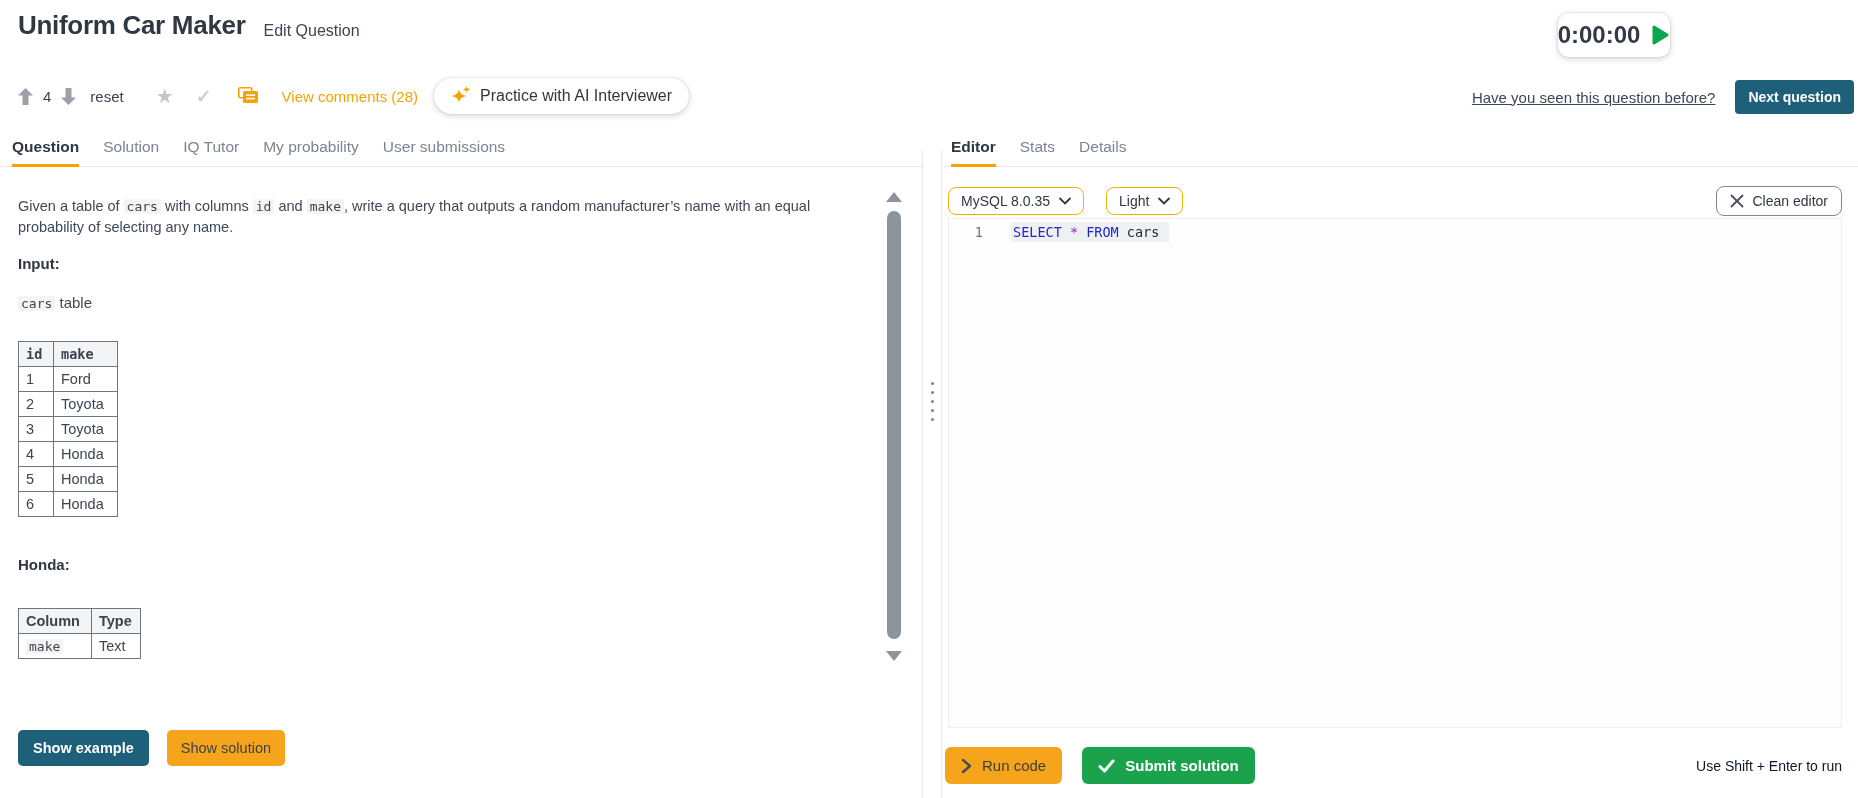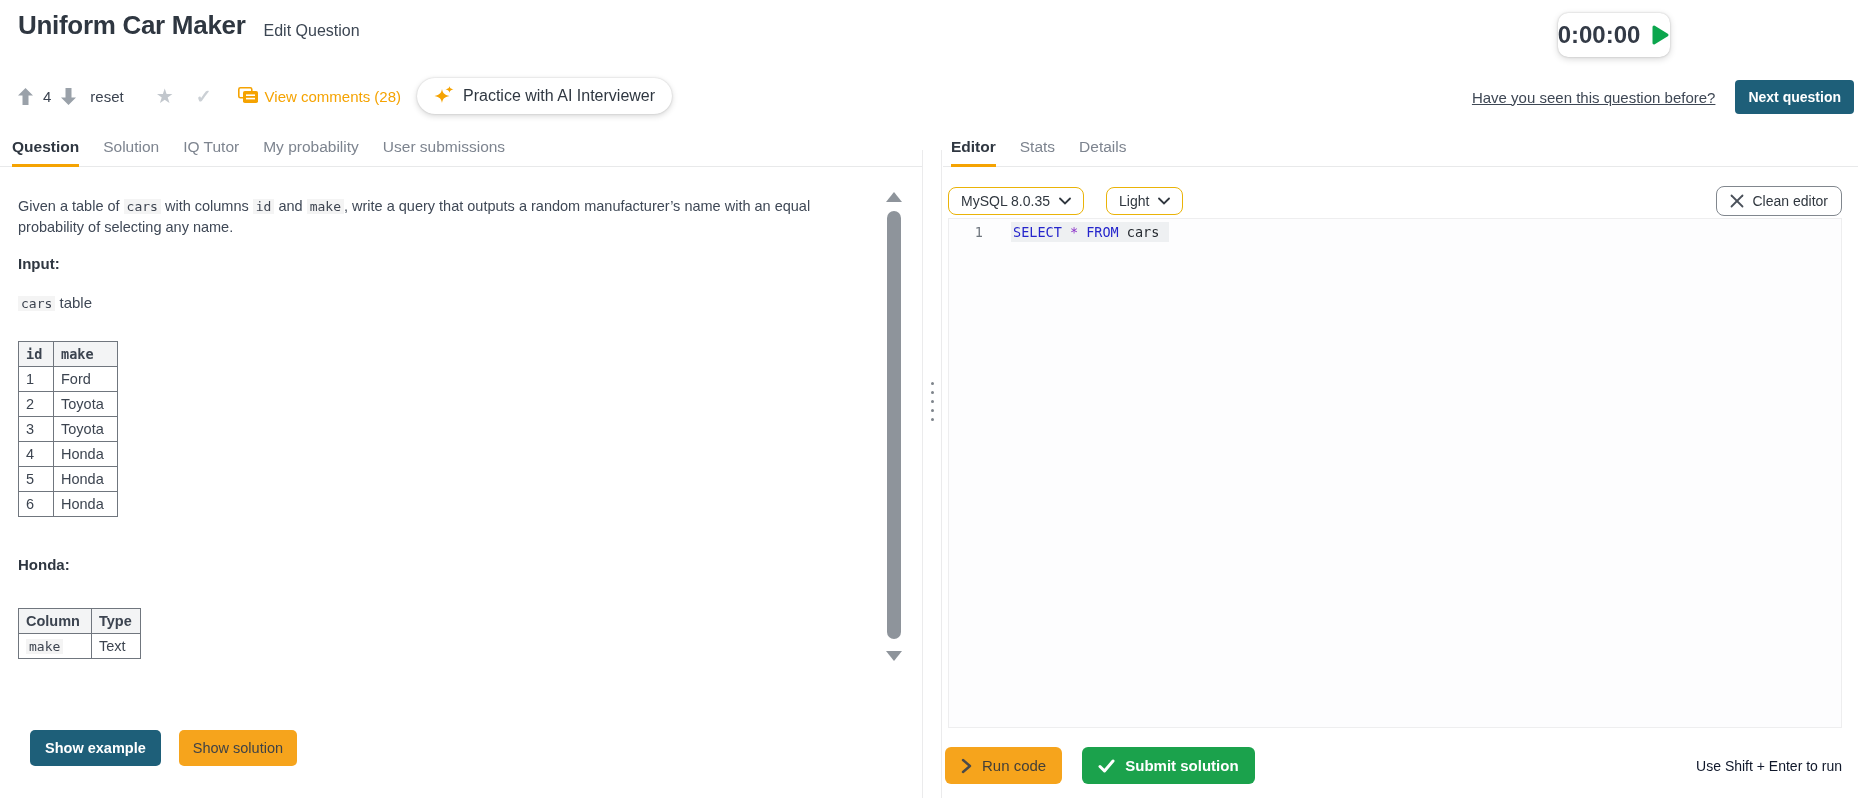--- a/index.html
+++ b/index.html
@@ -16,21 +16,21 @@
       display:flex;align-items:center;justify-content:center;gap:11px;}
   .timer-text{font-size:24px;font-weight:bold;color:#333a46;}
   .play-btn{display:flex;align-items:center;cursor:pointer;}
 
   .meta-row{position:absolute;left:18px;top:76px;height:40px;display:flex;align-items:center;}
   .vote-arrow{display:flex;align-items:center;cursor:pointer;}
   .vote-count{font-size:15px;color:#3b4350;margin:0 10px;}
   .reset-link{font-size:15px;color:#3b4350;margin:0 22px 0 14px;cursor:pointer;}
   .star-icon{font-size:20px;color:#c2c7cd;margin:0 10px;cursor:pointer;line-height:1;}
   .check-icon{font-size:19px;font-weight:bold;color:#cbd0d5;margin:0 12px;cursor:pointer;line-height:1;}
-  .comments-link{display:flex;align-items:center;gap:7px;margin-left:14px;cursor:pointer;}
+  .comments-link{display:flex;align-items:center;gap:24px;margin-left:14px;cursor:pointer;}
   .comments-label{font-size:15px;color:#F5A302;}
   .ai-pill{margin-left:16px;display:flex;align-items:center;gap:9px;background:#fff;border-radius:19px;
       padding:8px 17px;box-shadow:0 0 2px rgba(0,0,0,.18),0 2px 6px rgba(0,0,0,.16);cursor:pointer;}
   .ai-pill-label{font-size:16px;font-weight:normal;color:#2f3741;}
 
   .right-meta{position:absolute;right:4px;top:80px;display:flex;align-items:center;gap:20px;}
   .seen-link{font-size:15px;color:#3e4754;text-decoration:underline;cursor:pointer;}
   .btn-next{background:#1E5F79;color:#fff;font-size:14px;font-weight:bold;border-radius:4px;
       padding:9px 13px;cursor:pointer;font-family:inherit;border:none;}
 
@@ -54,21 +54,21 @@
   .data-table th,.data-table td{border:1px solid #70767e;padding:4px 7px;text-align:left;font-weight:normal;}
   .data-table th{background:#f3f4f5;font-weight:bold;}
   .data-table th.mono{font-family:"DejaVu Sans Mono",monospace;font-size:13.5px;}
   .input-table-pos{position:absolute;left:18px;top:341px;}
   .input-table-pos td:first-child{width:20px;}
   .input-table-pos td:last-child{min-width:49px;}
   .output-table-pos{position:absolute;left:18px;top:608px;}
   .output-table-pos th:first-child{width:58px;}
   .output-table-pos th:last-child{width:34px;}
 
-  .action-row{position:absolute;left:30px;top:730px;display:flex;gap:18px;}
+  .action-row{position:absolute;left:18px;top:730px;display:flex;gap:18px;}
   .btn-teal{background:#1E5F79;color:#fff;font-size:14.5px;font-weight:bold;border:none;border-radius:5px;
       padding:10px 15px;cursor:pointer;font-family:inherit;}
   .btn-orange{background:#F6A41C;color:#3e4247;font-size:14.5px;border:none;border-radius:5px;
       padding:9px 14px;cursor:pointer;font-family:inherit;}
 
   
   .scrollbar{position:absolute;left:884px;top:192px;width:20px;height:496px;display:flex;
       flex-direction:column;align-items:center;}
   .sb-tri-up{width:0;height:0;border-left:8px solid transparent;border-right:8px solid transparent;
       border-bottom:10px solid #8e949b;cursor:pointer;}

